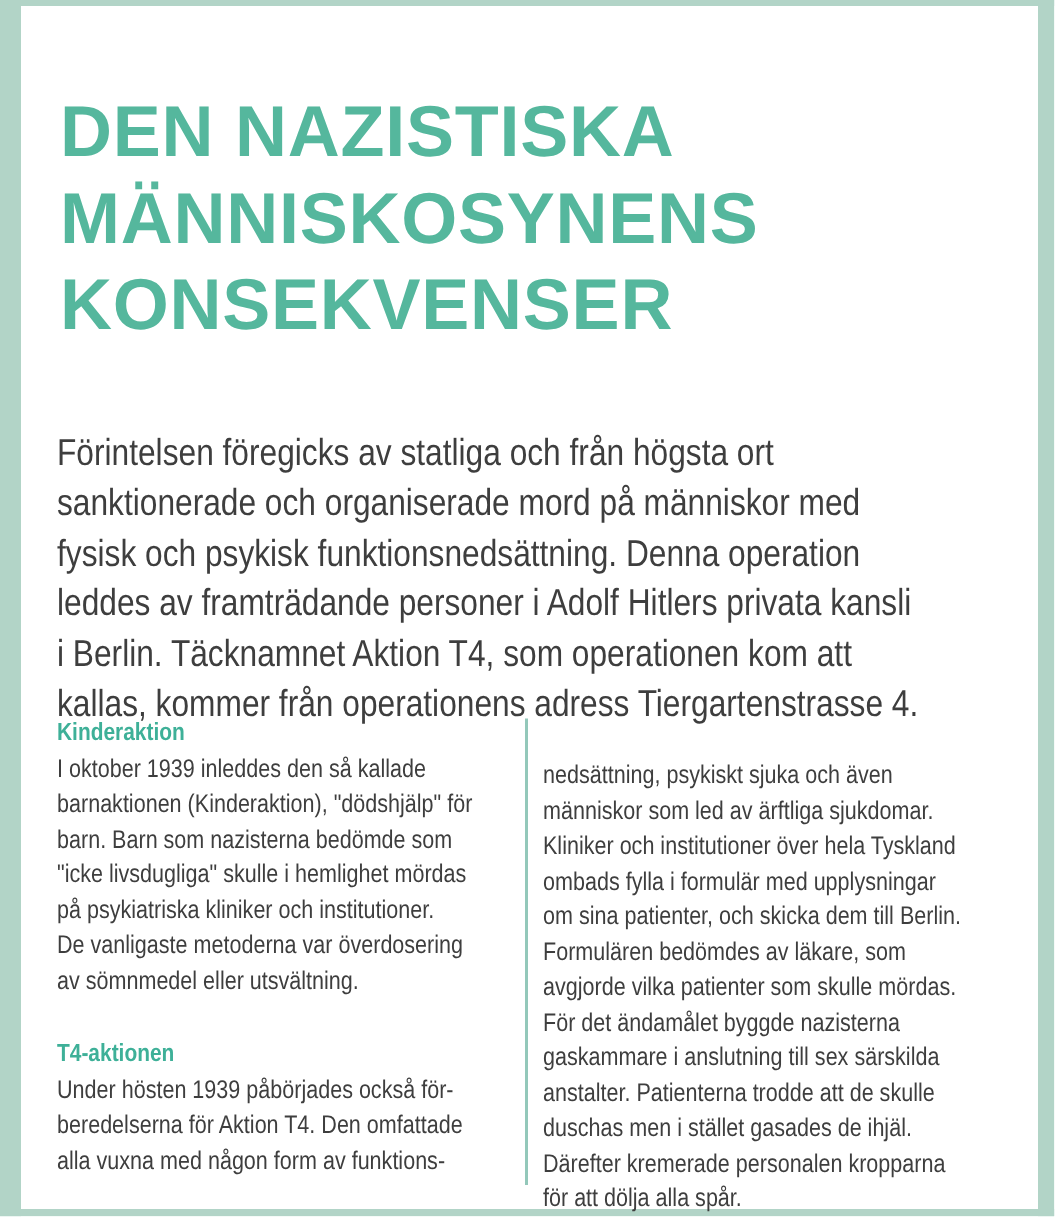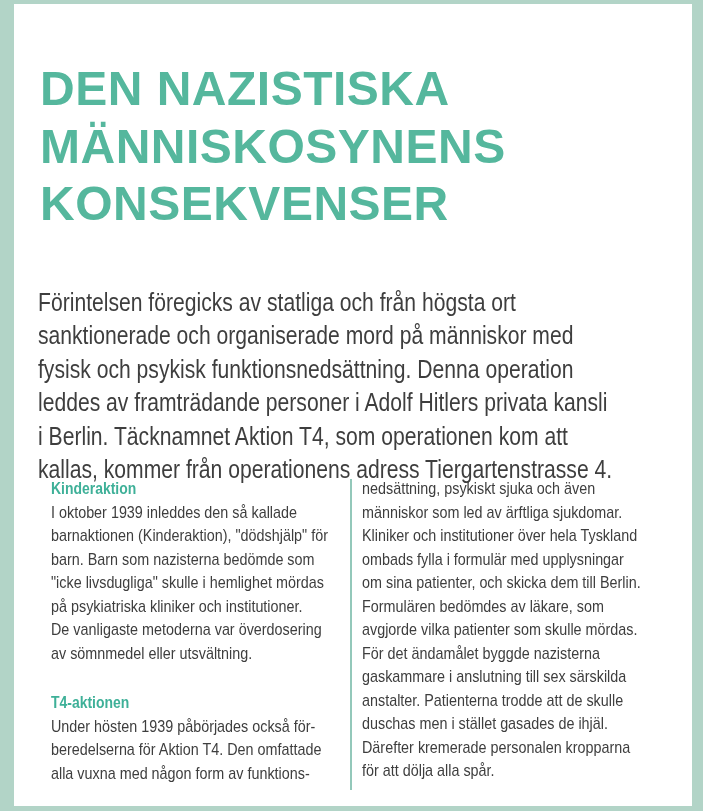--- a/index.html
+++ b/index.html
@@ -44,22 +44,22 @@
     line-height: 33.4px;
     color: #3e3e3e;
     white-space: pre-line;
     transform: scaleX(0.845);
     transform-origin: 0 0;
   }
   .col {
     position: absolute;
     top: 477px;
   }
-  .col-left  { left: 51px;  width: 305px; }
-  .col-right { left: 362px; width: 305px; }
+  .col-left  { left: 38px;  width: 305px; }
+  .col-right { left: 362px; width: 305px; margin-top: 28px; }
   .col-inner {
     width: 400px;
     transform: scaleX(0.845);
     transform-origin: 0 0;
     font-size: 17px;
     line-height: 23.5px;
     color: #3e3e3e;
   }
   .section + .section { margin-top: 26px; }
   .section-heading {

